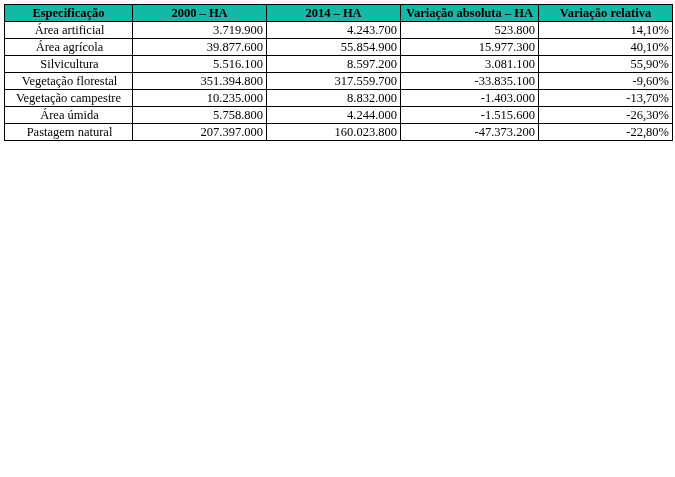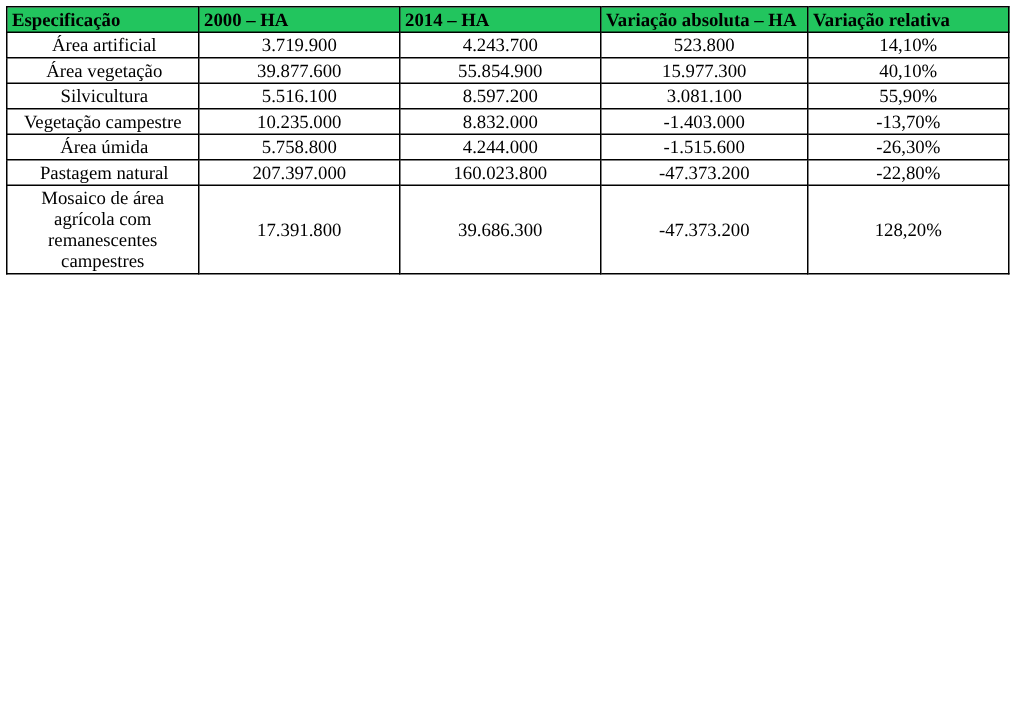--- a/index.html
+++ b/index.html
@@ -34,36 +34,36 @@
 
   table.data-table th,
   table.data-table td {
     border: 1px solid #000000;
     font-size: 12.5px;
     line-height: 1.12;
     padding: 1px 3px;
     vertical-align: middle;
   }
   thead th {
-    background: #22c55e;
+    background: #14b8a6;
     font-weight: bold;
-    text-align: left;
+    text-align: center;
     padding: 5px 4px;
     line-height: 1.15;
   }
   tbody td.spec {
     text-align: center;
     padding-left: 5px;
   }
   tbody td.spec.center {
     text-align: center;
     padding-left: 3px;
   }
   tbody td.num {
-    text-align: center;
+    text-align: right;
   }
   tbody tr.tall td {
     height: 1.0em;
   }
 </style>
 </head>
 <body>
 
 <div class="table-wrap">
   <table class="data-table">
@@ -85,32 +85,39 @@
     </thead>
     <tbody id="tbody">
         <tr>
           <td class="spec">Área artificial</td>
           <td class="num">3.719.900</td>
           <td class="num">4.243.700</td>
           <td class="num">523.800</td>
           <td class="num">14,10%</td>
         </tr>
         <tr>
-          <td class="spec">Área vegetação</td>
+          <td class="spec">Área agrícola</td>
           <td class="num">39.877.600</td>
           <td class="num">55.854.900</td>
           <td class="num">15.977.300</td>
           <td class="num">40,10%</td>
         </tr>
         <tr>
           <td class="spec">Silvicultura</td>
           <td class="num">5.516.100</td>
           <td class="num">8.597.200</td>
           <td class="num">3.081.100</td>
           <td class="num">55,90%</td>
+        </tr>
+        <tr>
+          <td class="spec">Vegetação florestal</td>
+          <td class="num">351.394.800</td>
+          <td class="num">317.559.700</td>
+          <td class="num">-33.835.100</td>
+          <td class="num">-9,60%</td>
         </tr>
         <tr class="tall">
           <td class="spec center">Vegetação campestre</td>
           <td class="num">10.235.000</td>
           <td class="num">8.832.000</td>
           <td class="num">-1.403.000</td>
           <td class="num">-13,70%</td>
         </tr>
         <tr>
           <td class="spec">Área úmida</td>
@@ -119,22 +126,15 @@
           <td class="num">-1.515.600</td>
           <td class="num">-26,30%</td>
         </tr>
         <tr>
           <td class="spec">Pastagem natural</td>
           <td class="num">207.397.000</td>
           <td class="num">160.023.800</td>
           <td class="num">-47.373.200</td>
           <td class="num">-22,80%</td>
         </tr>
-        <tr class="tall">
-          <td class="spec center">Mosaico de área agrícola com remanescentes campestres</td>
-          <td class="num">17.391.800</td>
-          <td class="num">39.686.300</td>
-          <td class="num">-47.373.200</td>
-          <td class="num">128,20%</td>
-        </tr>
       </tbody>
   </table>
 </div>
 
 </body></html>

